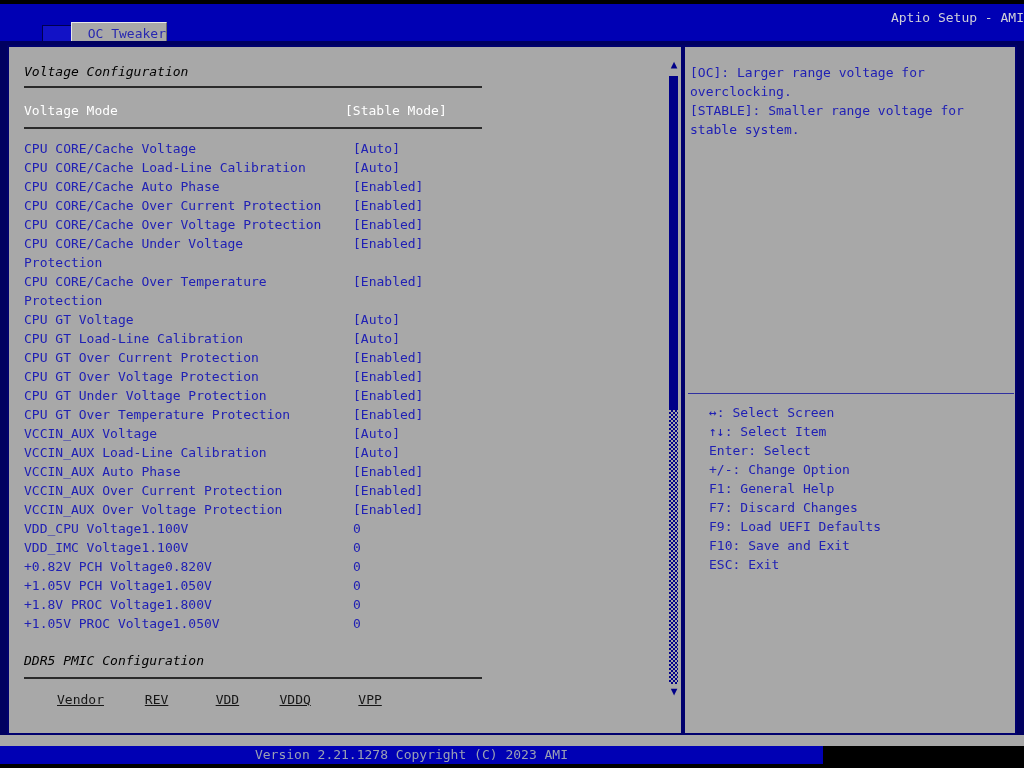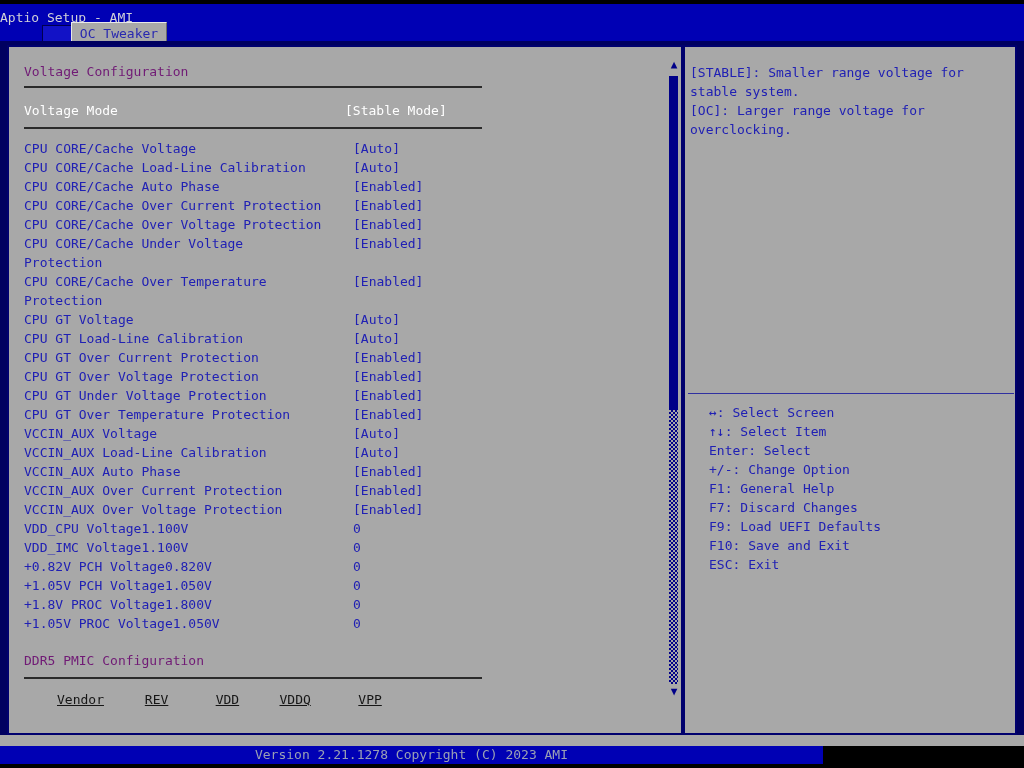--- a/index.html
+++ b/index.html
@@ -6,35 +6,35 @@
   body{
     width:1024px;height:768px;background:#000;
     font-family:"DejaVu Sans Mono","Liberation Mono",monospace;
     font-size:13px;line-height:19px;position:relative;overflow:hidden;
   }
   .screen{position:absolute;left:0;top:0;width:1024px;height:768px;}
 
   
   .header{position:absolute;left:0;top:0;width:1024px;height:41px;background:#0000b4;}
   .top-strip{position:absolute;left:0;top:0;width:1024px;height:4px;background:#000;}
-  .title{position:absolute;left:0;top:8px;width:100%;text-align:left;color:#d0d0d8;}
+  .title{position:absolute;left:0;top:8px;width:100%;text-align:right;color:#d0d0d8;}
   .tab-stub{position:absolute;left:42px;top:25px;width:29px;height:17px;background:#1212c6;border:1px solid #000050;}
   .tab{position:absolute;left:71px;top:22px;width:96px;height:23px;background:#a8a8a8;
-       color:#2828b0;text-align:center;line-height:22px;box-sizing:border-box;
+       color:#2828b0;text-align:right;line-height:22px;box-sizing:border-box;
        border-top:1px solid #e8e8e8;border-left:1px solid #e8e8e8;border-right:1px solid #6a6a6a;}
 
   
   .content{position:absolute;left:0;top:41px;width:1024px;height:701px;background:#a8a8a8;border-top:4px solid #000060;}
   .frame-left{position:absolute;left:0;top:0;width:7px;height:690px;background:#000060;}
   .frame-right{position:absolute;left:1017px;top:0;width:7px;height:690px;background:#000060;}
   .main-panel{position:absolute;left:7px;top:0;width:676px;height:690px;border:2px solid #00006e;box-sizing:border-box;}
   .right-panel{position:absolute;left:683px;top:0;width:334px;height:690px;border:2px solid #00006e;box-sizing:border-box;}
 
   
-  .sec-title{position:absolute;left:24px;color:#701a75;}
+  .sec-title{position:absolute;left:24px;color:#000000;font-style:italic;}
   .sec-title.top{top:17px;}
   .sec-title.ddr5{top:606px;}
   .rule{position:absolute;left:24px;width:458px;height:2px;background:#2a2a2a;}
   .rule1{top:41px;} .rule2{top:82px;} .rule3{top:632px;}
   .sel-row{position:absolute;left:24px;top:56px;width:645px;color:#fff;}
   .sel-row .value{position:absolute;left:321px;top:0;}
   .items{position:absolute;left:24px;top:94px;width:648px;color:#2020b4;}
   .row{position:relative;}
   .row .label{display:inline-block;width:300px;vertical-align:top;}
   .row .value{position:absolute;left:321px;top:0;margin-left:8px;}
@@ -230,23 +230,23 @@
         <span>VPP</span>
       </div>
 
     <div class="sb-arrow sb-up">▲</div>
     <div class="sb-thumb"></div>
     <div class="sb-dots"></div>
     <div class="sb-arrow sb-down">▼</div>
 
     <div class="help">
 
+        <p>[OC]: Larger range voltage for overclocking.</p>
+
         <p>[STABLE]: Smaller range voltage for stable system.</p>
-
-        <p>[OC]: Larger range voltage for overclocking.</p>
       </div>
     <div class="divider"></div>
     <div class="legend">
 
         <div>↔: Select Screen</div>
 
         <div>↑↓: Select Item</div>
 
         <div>Enter: Select</div>
 

